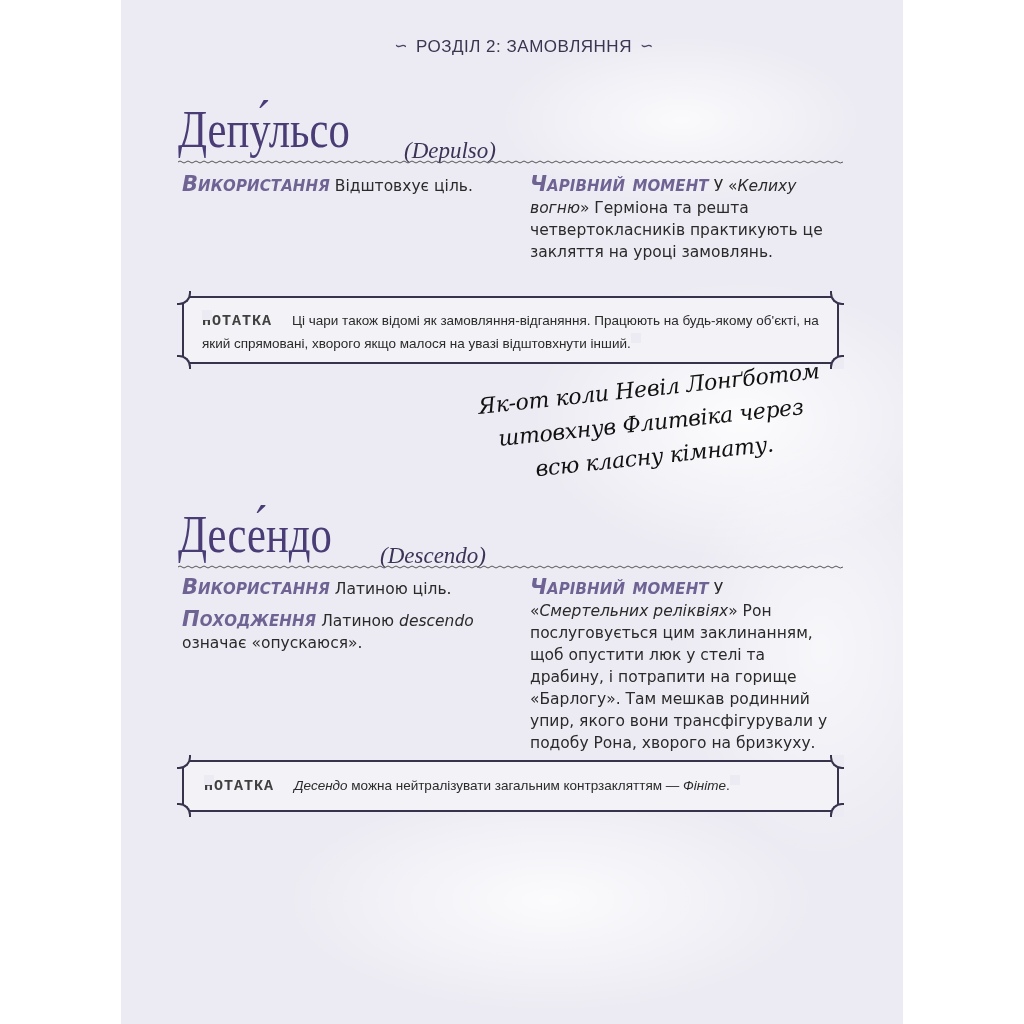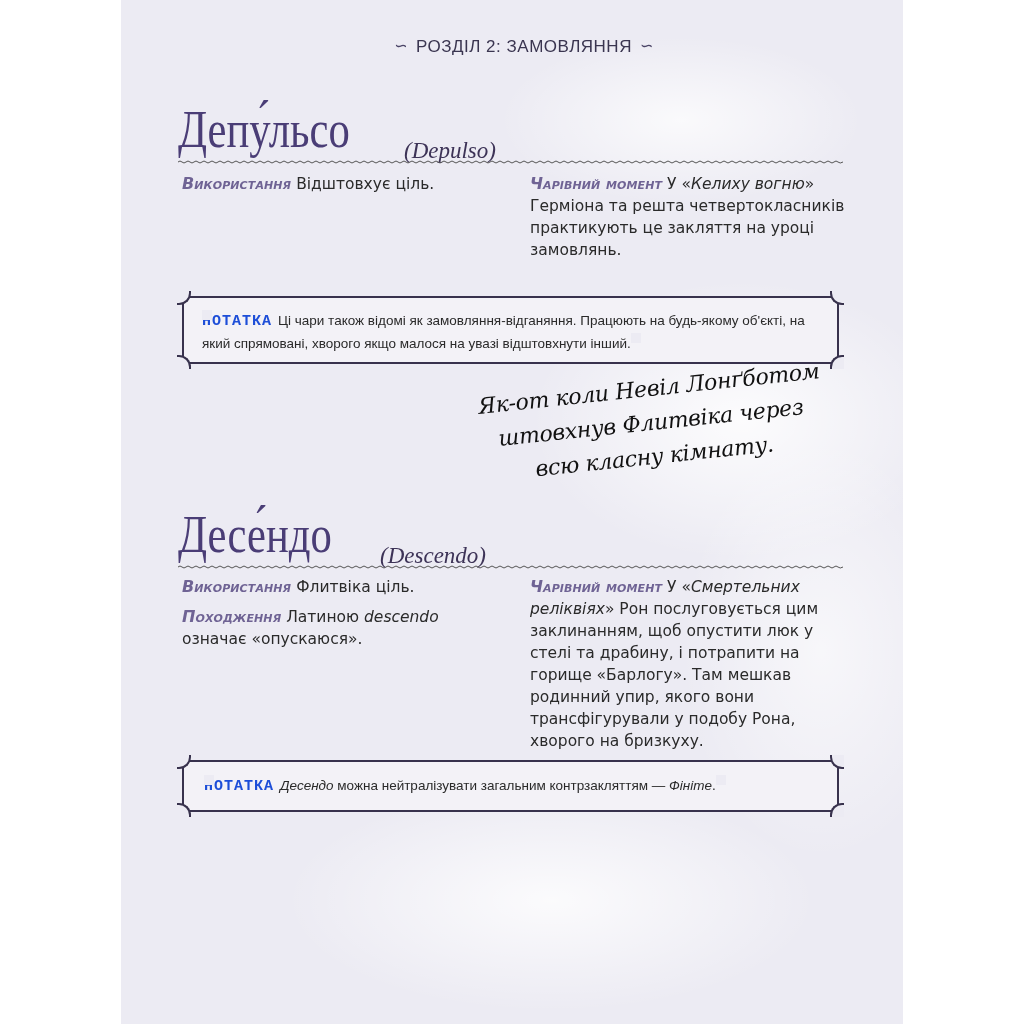--- a/index.html
+++ b/index.html
@@ -74,21 +74,21 @@
     }
     .col-left { left: 61px; width: 300px; }
     .col-right { left: 409px; width: 320px; }
     .label {
       font-style: italic;
       font-weight: bold;
       color: #6f6394;
       font-size: 14px;
       letter-spacing: 0.1px;
     }
-    .label.smallcaps { font-variant: small-caps; font-size: 16px; }
+    .label.smallcaps { font-variant: small-caps; font-size: 21px; }
     .para { margin: 0 0 8px 0; }
     .note-box {
       position: absolute;
       left: 61px;
       width: 657px;
       background: #f3f2f7;
       border: 2px solid #38324d;
       border-radius: 3px;
       box-sizing: border-box;
       font-family: "Liberation Sans", sans-serif;
@@ -100,22 +100,22 @@
       content: "";
       position: absolute;
       width: 10px; height: 10px;
       background: #ecebf3;
     }
     .note-label {
       font-family: "Liberation Mono", monospace;
       font-weight: bold;
       font-size: 15px;
       letter-spacing: 1px;
-      color: #1d4ed8;
-      margin-right: 6px;
+      color: #404040;
+      margin-right: 20px;
     }
     .corner {
       position: absolute;
       width: 12px; height: 12px;
       background: #ecebf3;
     }
     .corner.tl { left: -7px; top: -7px; border-right: 2px solid #38324d; border-bottom: 2px solid #38324d; border-bottom-right-radius: 12px; }
     .corner.tr { right: -7px; top: -7px; border-left: 2px solid #38324d; border-bottom: 2px solid #38324d; border-bottom-left-radius: 12px; }
     .corner.bl { left: -7px; bottom: -7px; border-right: 2px solid #38324d; border-top: 2px solid #38324d; border-top-right-radius: 12px; }
     .corner.br { right: -7px; bottom: -7px; border-left: 2px solid #38324d; border-top: 2px solid #38324d; border-top-left-radius: 12px; }
@@ -183,21 +183,21 @@
     <span class="name">Десе́ндо</span>
     <span class="latin" style="left:202px;">(Descendo)</span>
     <svg class="wavy" viewBox="0 0 665 4" preserveAspectRatio="none">
       <path d="M0 2 Q2 0 4 2 T8 2 T12 2 T16 2 T20 2 T24 2 T28 2 T32 2 T36 2 T40 2 T44 2 T48 2 T52 2 T56 2 T60 2 T64 2 T68 2 T72 2 T76 2 T80 2 T84 2 T88 2 T92 2 T96 2 T100 2 T104 2 T108 2 T112 2 T116 2 T120 2 T124 2 T128 2 T132 2 T136 2 T140 2 T144 2 T148 2 T152 2 T156 2 T160 2 T164 2 T168 2 T172 2 T176 2 T180 2 T184 2 T188 2 T192 2 T196 2 T200 2 T204 2 T208 2 T212 2 T216 2 T220 2 T224 2 T228 2 T232 2 T236 2 T240 2 T244 2 T248 2 T252 2 T256 2 T260 2 T264 2 T268 2 T272 2 T276 2 T280 2 T284 2 T288 2 T292 2 T296 2 T300 2 T304 2 T308 2 T312 2 T316 2 T320 2 T324 2 T328 2 T332 2 T336 2 T340 2 T344 2 T348 2 T352 2 T356 2 T360 2 T364 2 T368 2 T372 2 T376 2 T380 2 T384 2 T388 2 T392 2 T396 2 T400 2 T404 2 T408 2 T412 2 T416 2 T420 2 T424 2 T428 2 T432 2 T436 2 T440 2 T444 2 T448 2 T452 2 T456 2 T460 2 T464 2 T468 2 T472 2 T476 2 T480 2 T484 2 T488 2 T492 2 T496 2 T500 2 T504 2 T508 2 T512 2 T516 2 T520 2 T524 2 T528 2 T532 2 T536 2 T540 2 T544 2 T548 2 T552 2 T556 2 T560 2 T564 2 T568 2 T572 2 T576 2 T580 2 T584 2 T588 2 T592 2 T596 2 T600 2 T604 2 T608 2 T612 2 T616 2 T620 2 T624 2 T628 2 T632 2 T636 2 T640 2 T644 2 T648 2 T652 2 T656 2 T660 2 T665 2" fill="none" stroke="#555" stroke-width="1"></path>
     </svg>
   </div>
 
   <div class="col-left" style="top:576px;">
     <p class="para">
       <span class="label smallcaps">Використання</span>
-      <span>Флитвіка ціль.</span>
+      <span>Латиною ціль.</span>
     </p>
     <p class="para">
       <span class="label smallcaps">Походження</span>
       <span>Латиною </span><em>descendo</em><br>
       <span>означає «опускаюся».</span>
     </p>
   </div>
 
   <div class="col-right" style="top:576px; width:300px;">
     <p class="para">

